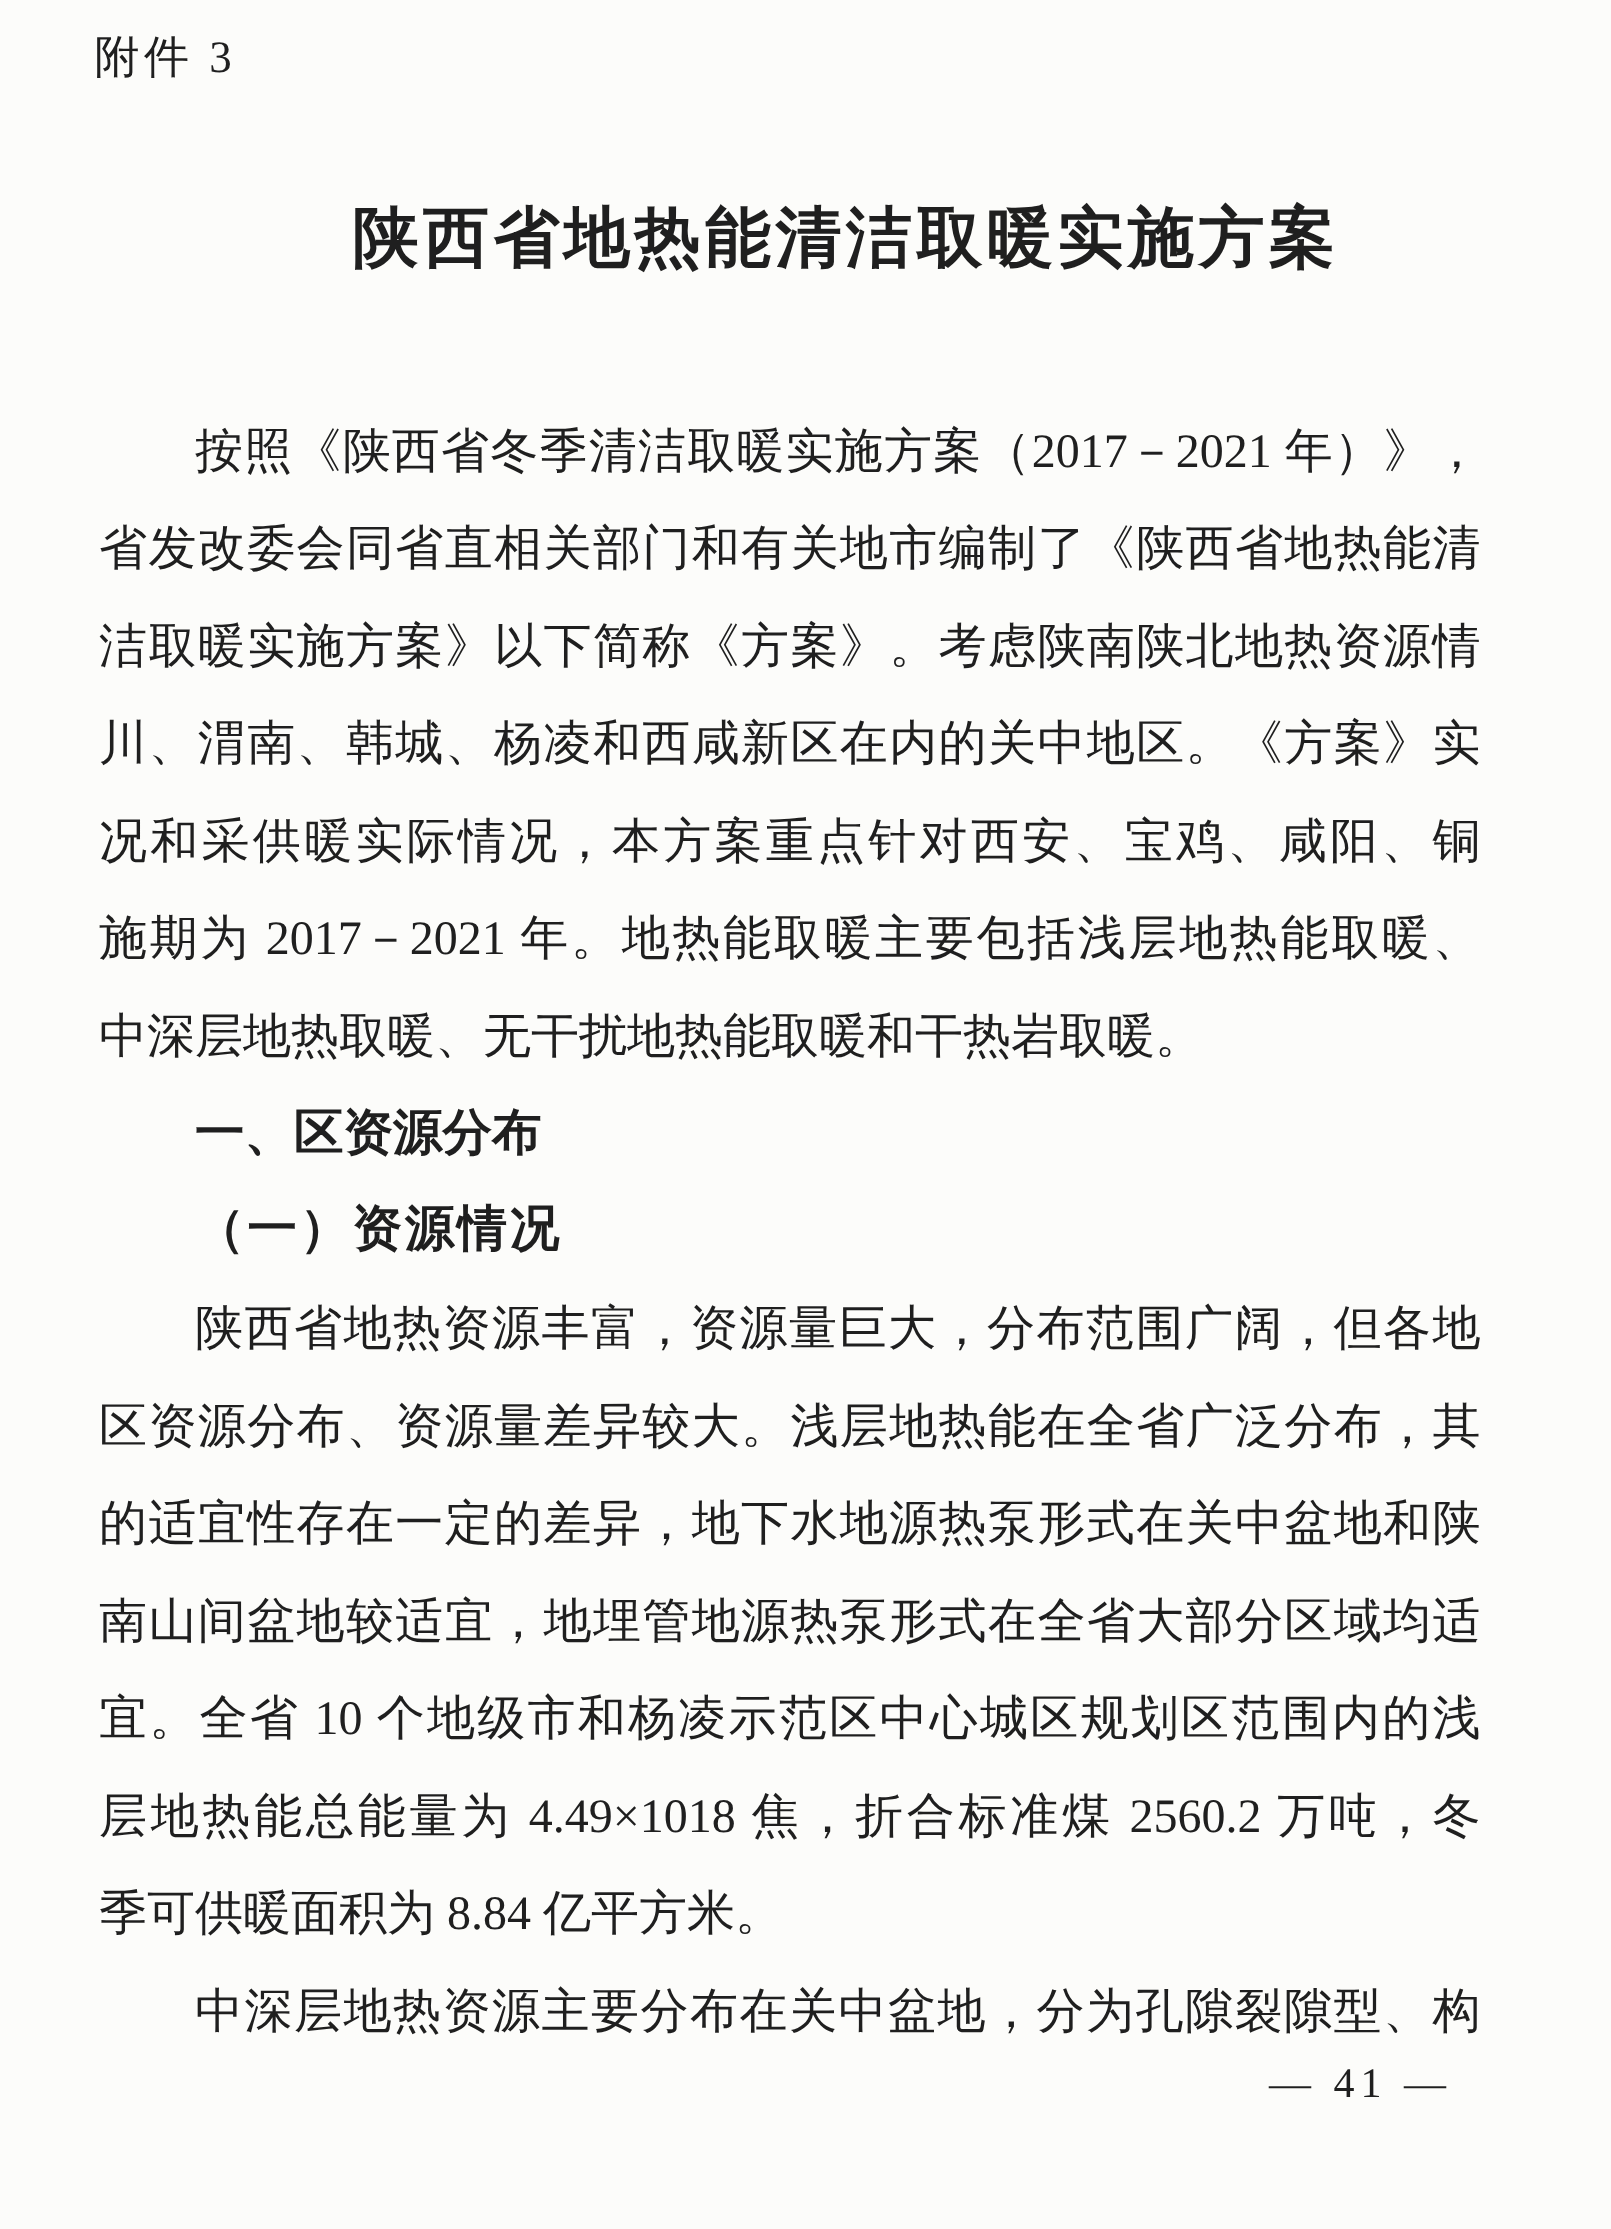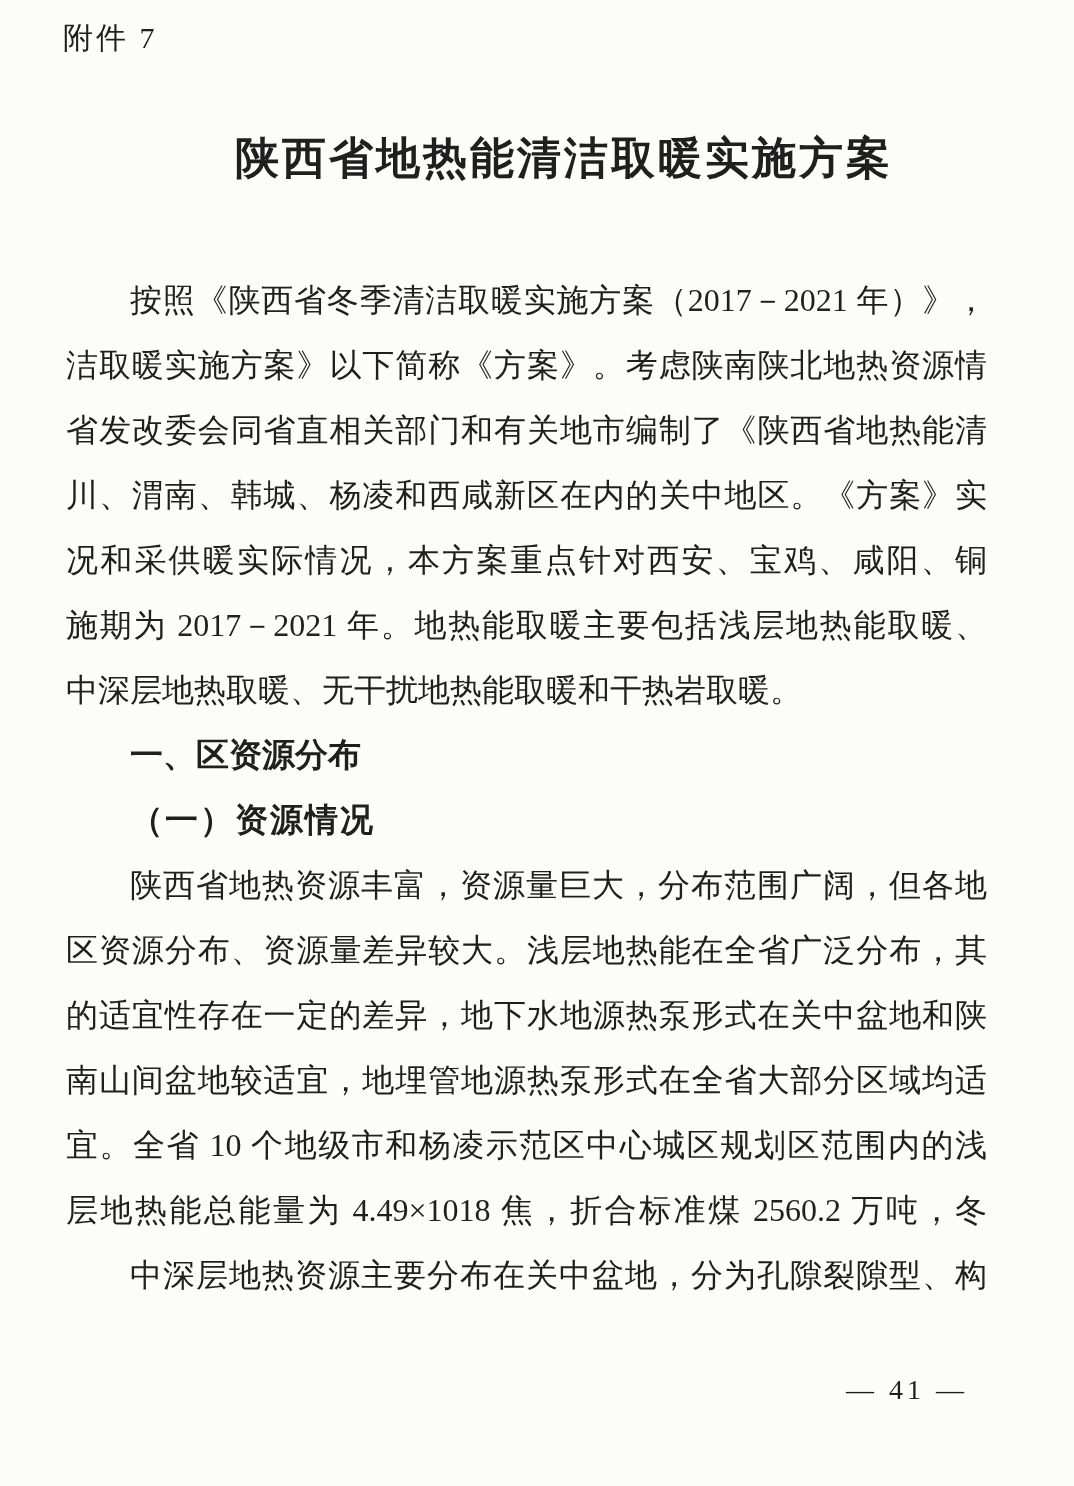--- a/index.html
+++ b/index.html
@@ -78,47 +78,48 @@
     right: 106px;
     font-size: 28px;
     letter-spacing: 4px;
   }
 </style>
 </head>
 <body>
 
 <div class="page">
 
-  <div class="attachment">附件 7</div>
+  <div class="attachment">附件 3</div>
 
   <h1 class="doc-title">陕西省地热能清洁取暖实施方案</h1>
 
   <div class="body-text">
 
     <div>
       <p class="line jfull ind">按照《陕西省冬季清洁取暖实施方案（2017－2021 年）》，</p>
+      <p class="line jfull">省发改委会同省直相关部门和有关地市编制了《陕西省地热能清</p>
       <p class="line jfull">洁取暖实施方案》以下简称《方案》。考虑陕南陕北地热资源情</p>
-      <p class="line jfull">省发改委会同省直相关部门和有关地市编制了《陕西省地热能清</p>
       <p class="line jfull">川、渭南、韩城、杨凌和西咸新区在内的关中地区。《方案》实</p>
       <p class="line jfull">况和采供暖实际情况，本方案重点针对西安、宝鸡、咸阳、铜</p>
       <p class="line jfull">施期为 2017－2021 年。地热能取暖主要包括浅层地热能取暖、</p>
       <p class="line">中深层地热取暖、无干扰地热能取暖和干热岩取暖。</p>
     </div>
 
     <p class="line sec-heading">一、区资源分布</p>
 
     <p class="line sub-heading">（一）资源情况</p>
 
     <div>
       <p class="line jfull ind">陕西省地热资源丰富，资源量巨大，分布范围广阔，但各地</p>
       <p class="line jfull">区资源分布、资源量差异较大。浅层地热能在全省广泛分布，其</p>
       <p class="line jfull">的适宜性存在一定的差异，地下水地源热泵形式在关中盆地和陕</p>
       <p class="line jfull">南山间盆地较适宜，地埋管地源热泵形式在全省大部分区域均适</p>
       <p class="line jfull">宜。全省 10 个地级市和杨凌示范区中心城区规划区范围内的浅</p>
       <p class="line jfull">层地热能总能量为 4.49×1018 焦，折合标准煤 2560.2 万吨，冬</p>
+      <p class="line">季可供暖面积为 8.84 亿平方米。</p>
     </div>
 
     <div>
       <p class="line jfull ind">中深层地热资源主要分布在关中盆地，分为孔隙裂隙型、构</p>
     </div>
 
   </div>
 
   <div class="page-number">— 41 —</div>
 

